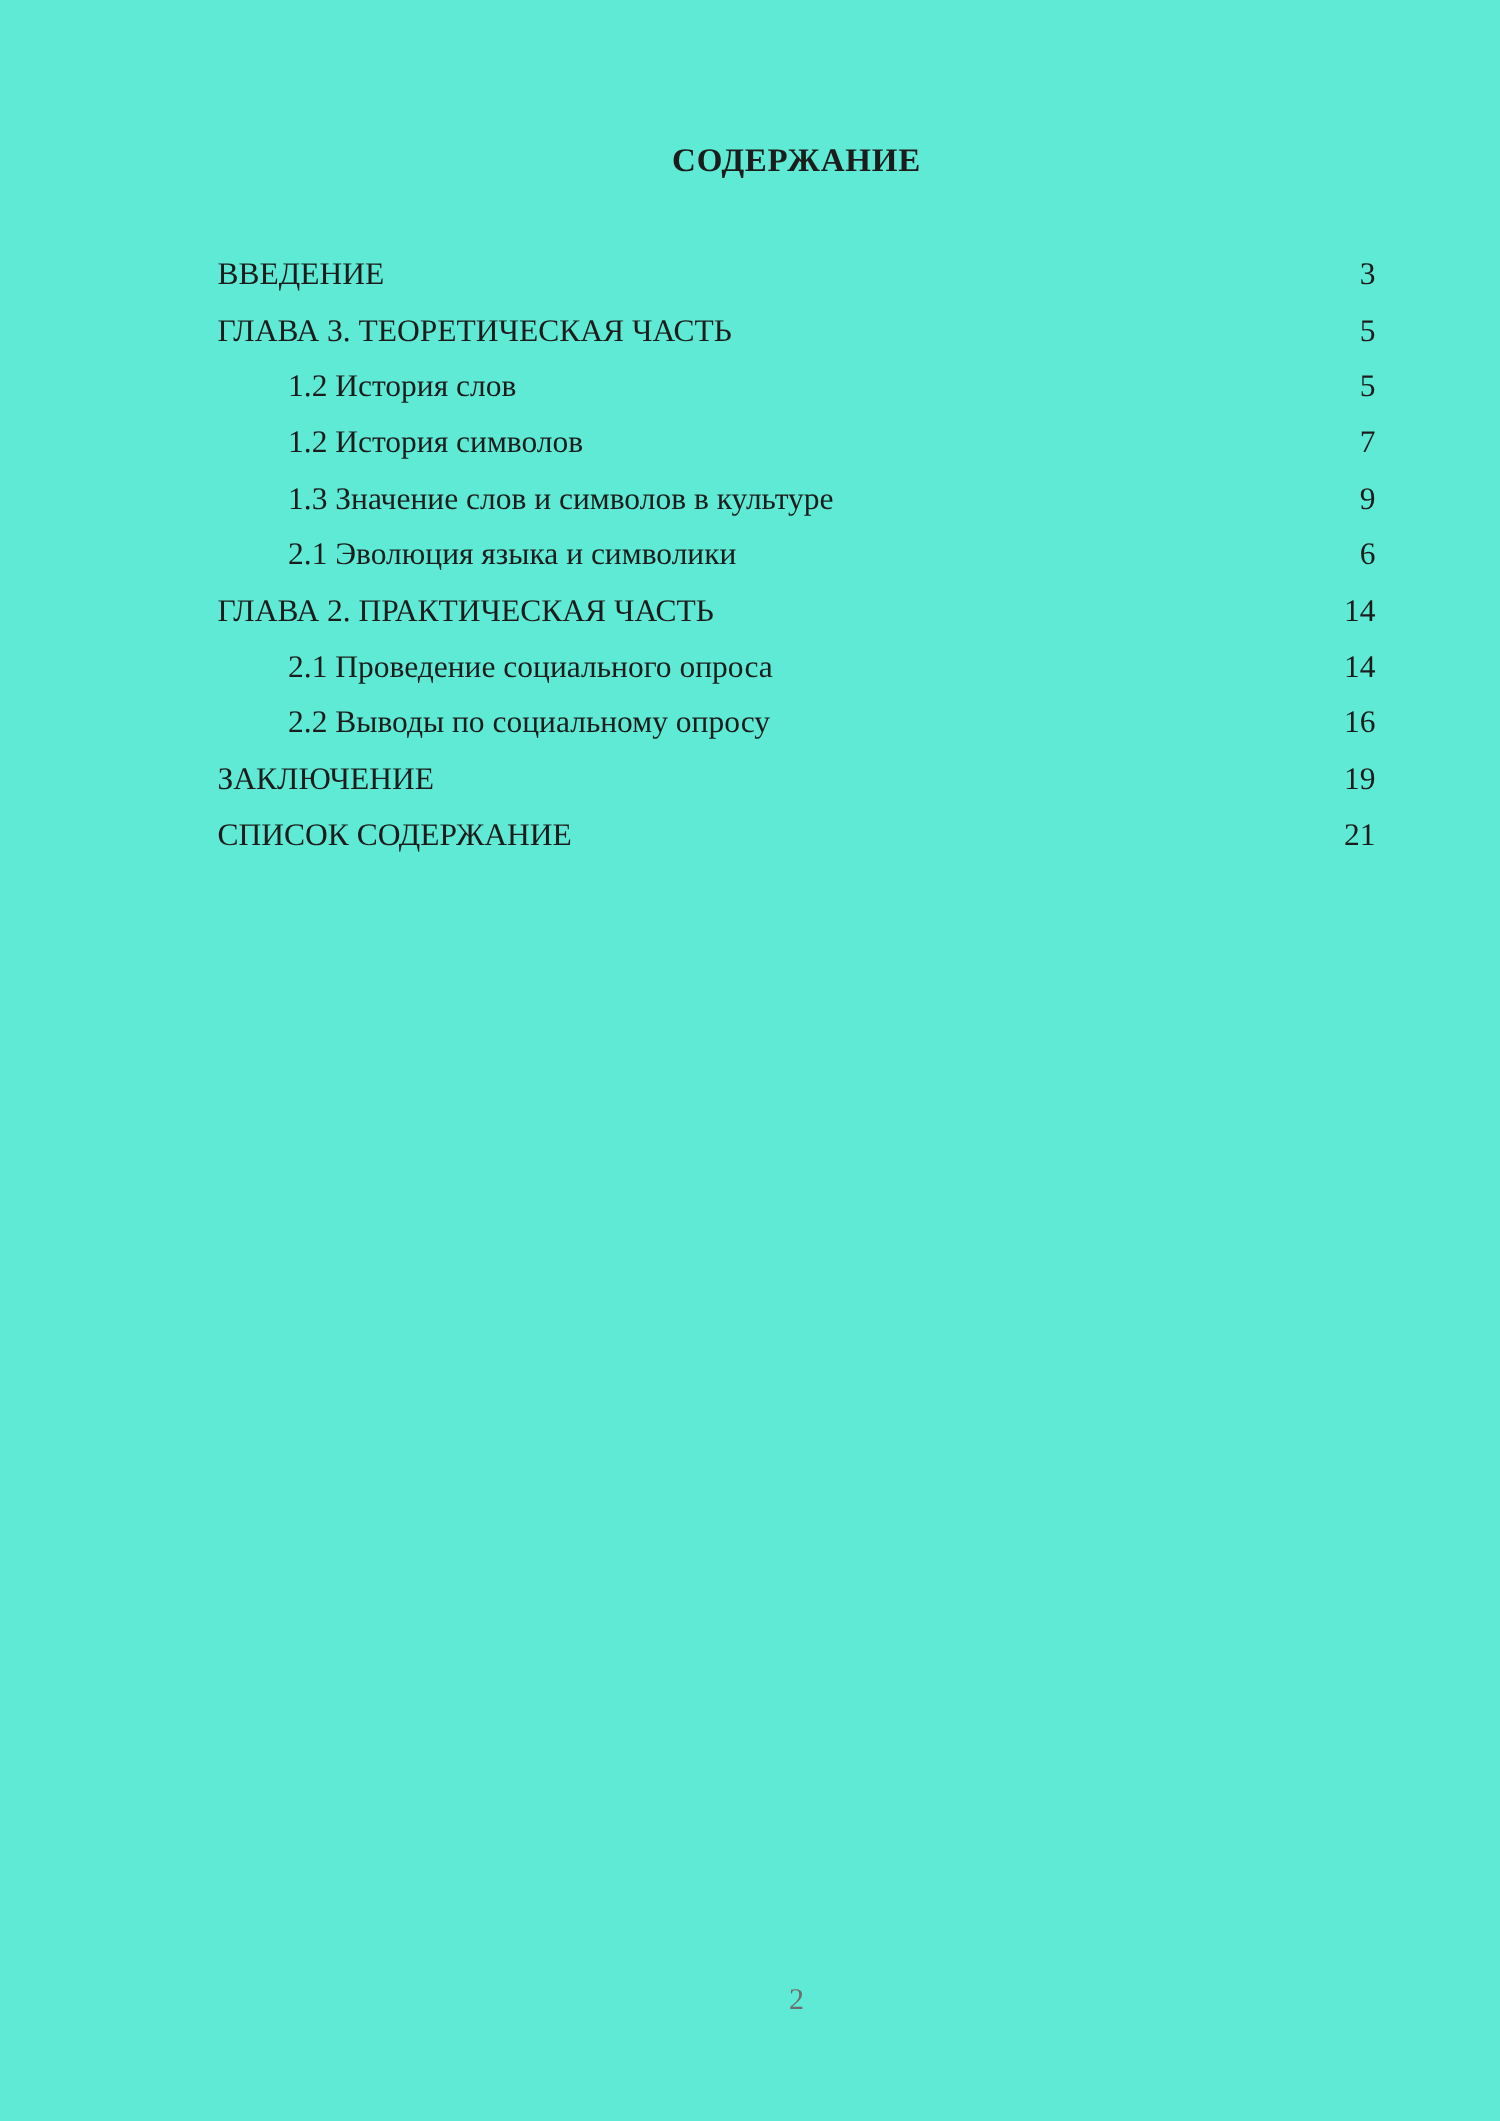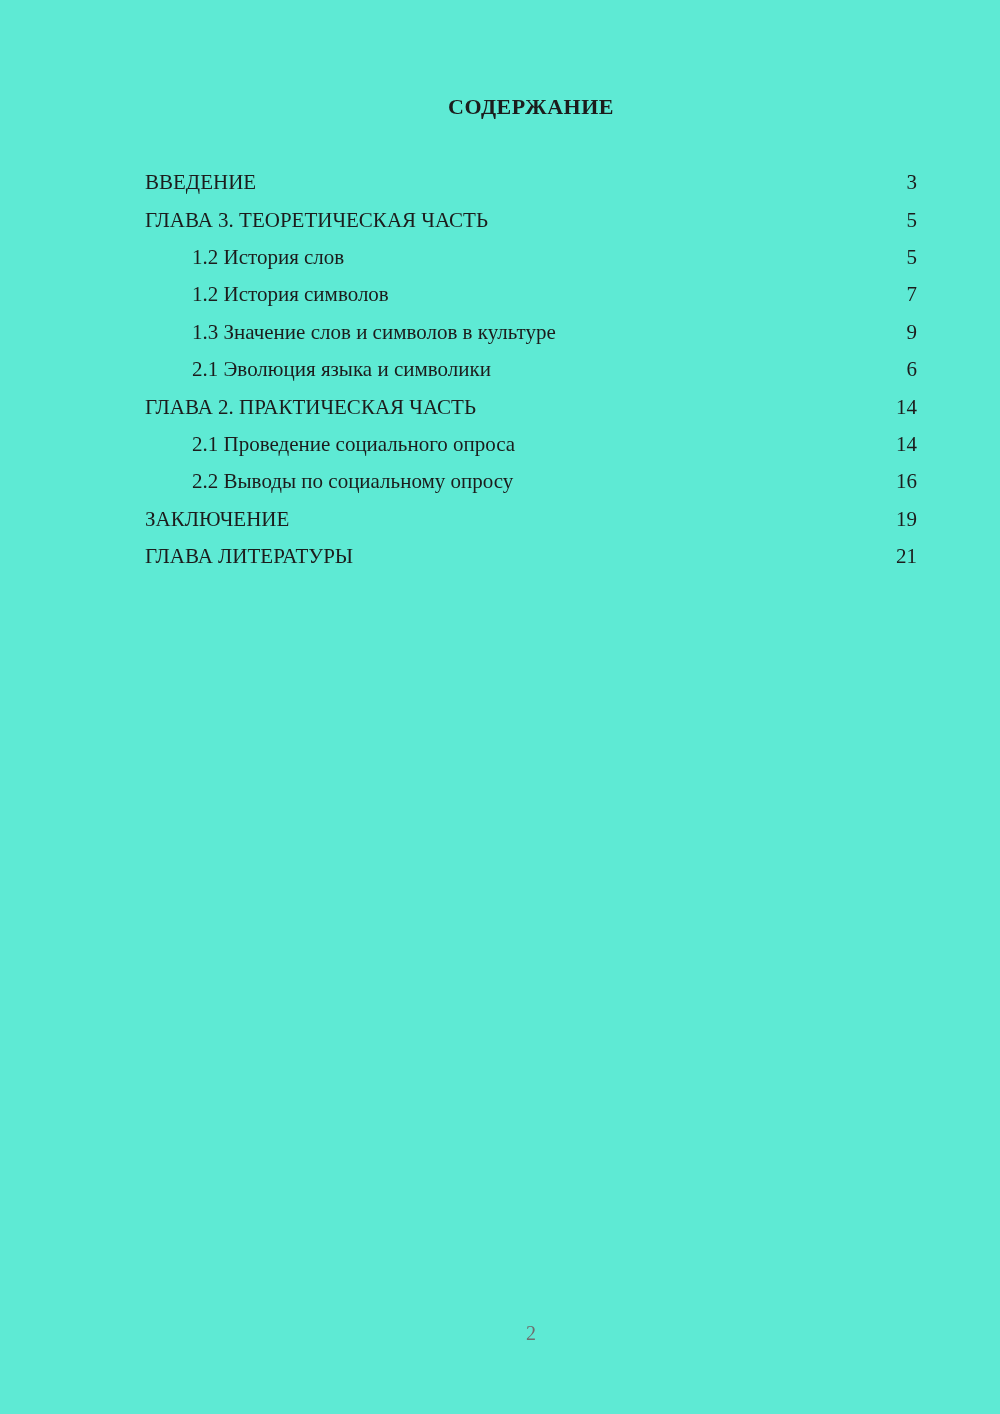--- a/index.html
+++ b/index.html
@@ -103,19 +103,19 @@
   </div>
         <div class="toc-row sub">
     <span class="toc-label">2.2 Выводы по социальному опросу</span>
     <span class="toc-page">16</span>
   </div>
         <div class="toc-row">
     <span class="toc-label">ЗАКЛЮЧЕНИЕ</span>
     <span class="toc-page">19</span>
   </div>
         <div class="toc-row">
-    <span class="toc-label">ГЛАВА ЛИТЕРАТУРЫ</span>
+    <span class="toc-label">СПИСОК СОДЕРЖАНИЕ</span>
     <span class="toc-page">21</span>
   </div>
       </div>
   </div>
   <div class="page-number">2</div>
 </div>
 
 </body></html>

